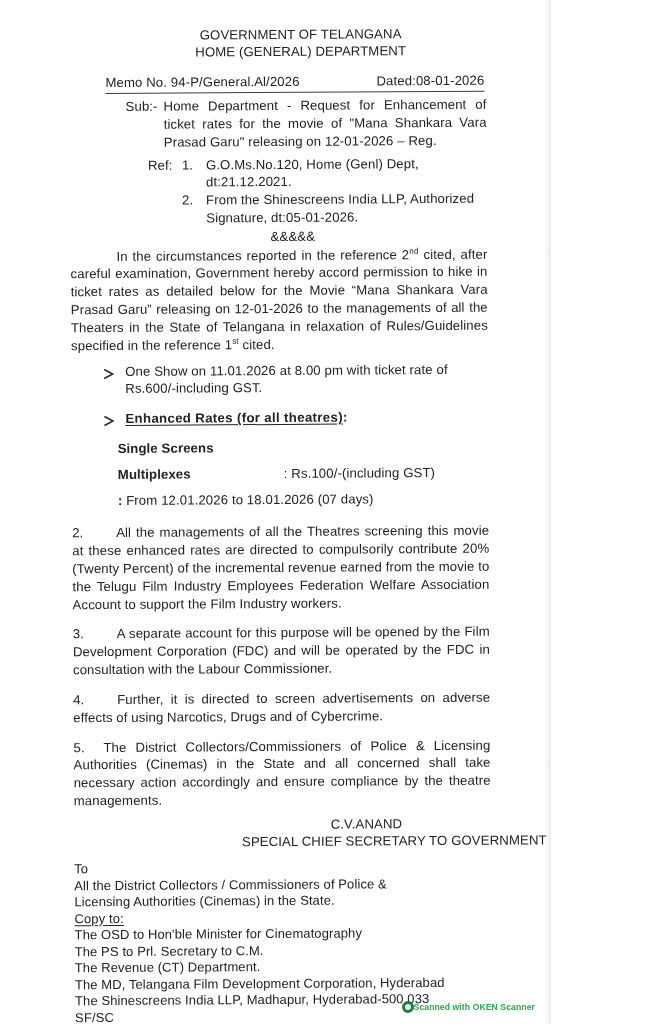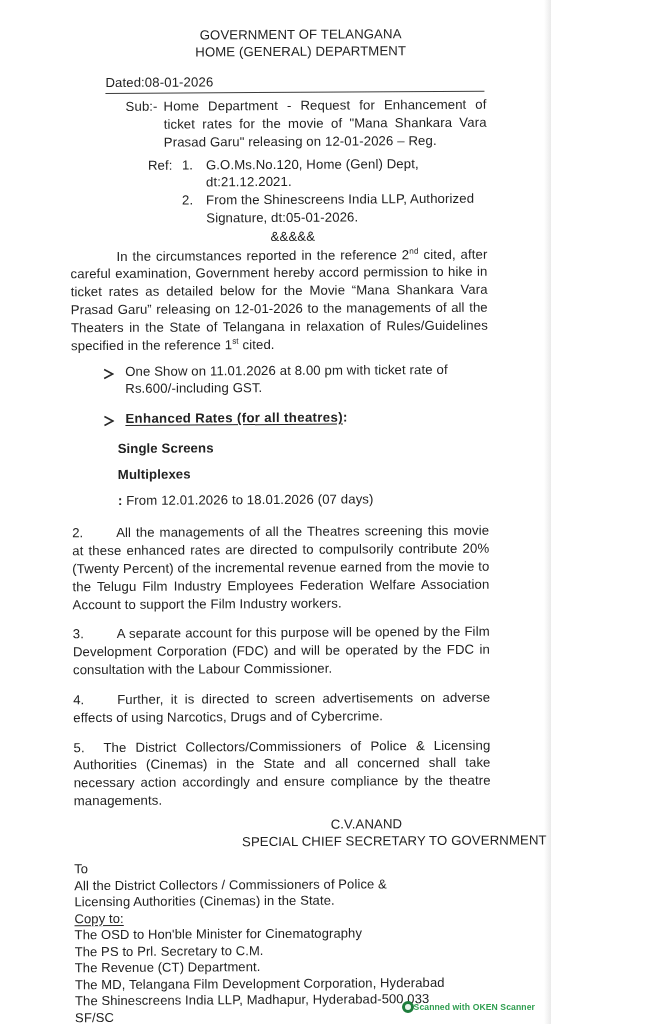--- a/index.html
+++ b/index.html
@@ -71,20 +71,21 @@
 
 <div class="page">
   <div class="tilt">
 
     <div class="doc-header">
       <div>GOVERNMENT OF TELANGANA</div>
       <div>HOME (GENERAL) DEPARTMENT</div>
     </div>
 
     <div class="memo-row">
+      <span>Memo No. 94-P/General.Al/2026</span>
       <span>Dated:08-01-2026</span>
     </div>
 
     <div class="sub-row">
       <span class="sub-label">Sub:-</span>
       <span class="sub-text">Home Department - Request for Enhancement of ticket rates for the movie of "Mana Shankara Vara Prasad Garu" releasing on  12-01-2026 – Reg.</span>
     </div>
 
     <div class="ref-row">
       <span class="ref-label">Ref:</span>
@@ -122,20 +123,21 @@
         <span class="enhanced"><span class="u">Enhanced Rates (for all theatres)</span><span>:</span></span>
       </div>
     </div>
 
     <div class="rates">
       <div class="rate-row">
         <span class="rate-label bold">Single Screens</span>
       </div>
       <div class="rate-row">
         <span class="rate-label bold">Multiplexes</span>
+        <span>: Rs.100/-(including GST)</span>
       </div>
       <div class="rate-row">
         <span><span class="bold">:</span><span> From 12.01.2026 to 18.01.2026 (07 days)</span></span>
       </div>
     </div>
 
     <p class="npara mt-lg" style="margin-bottom:0;"><span class="num">2.</span><span>All the managements of all the Theatres screening this movie at these enhanced rates are directed to compulsorily contribute 20% (Twenty Percent) of the incremental revenue earned from the movie to the Telugu Film Industry Employees Federation Welfare Association Account to support the Film Industry workers.</span></p>
 
     <p class="npara mt-md" style="margin:12px 0 0 0;"><span class="num">3.</span><span>A separate account for this purpose will be opened by the Film Development Corporation (FDC) and will be operated by the FDC in consultation with the Labour Commissioner.</span></p>
 

